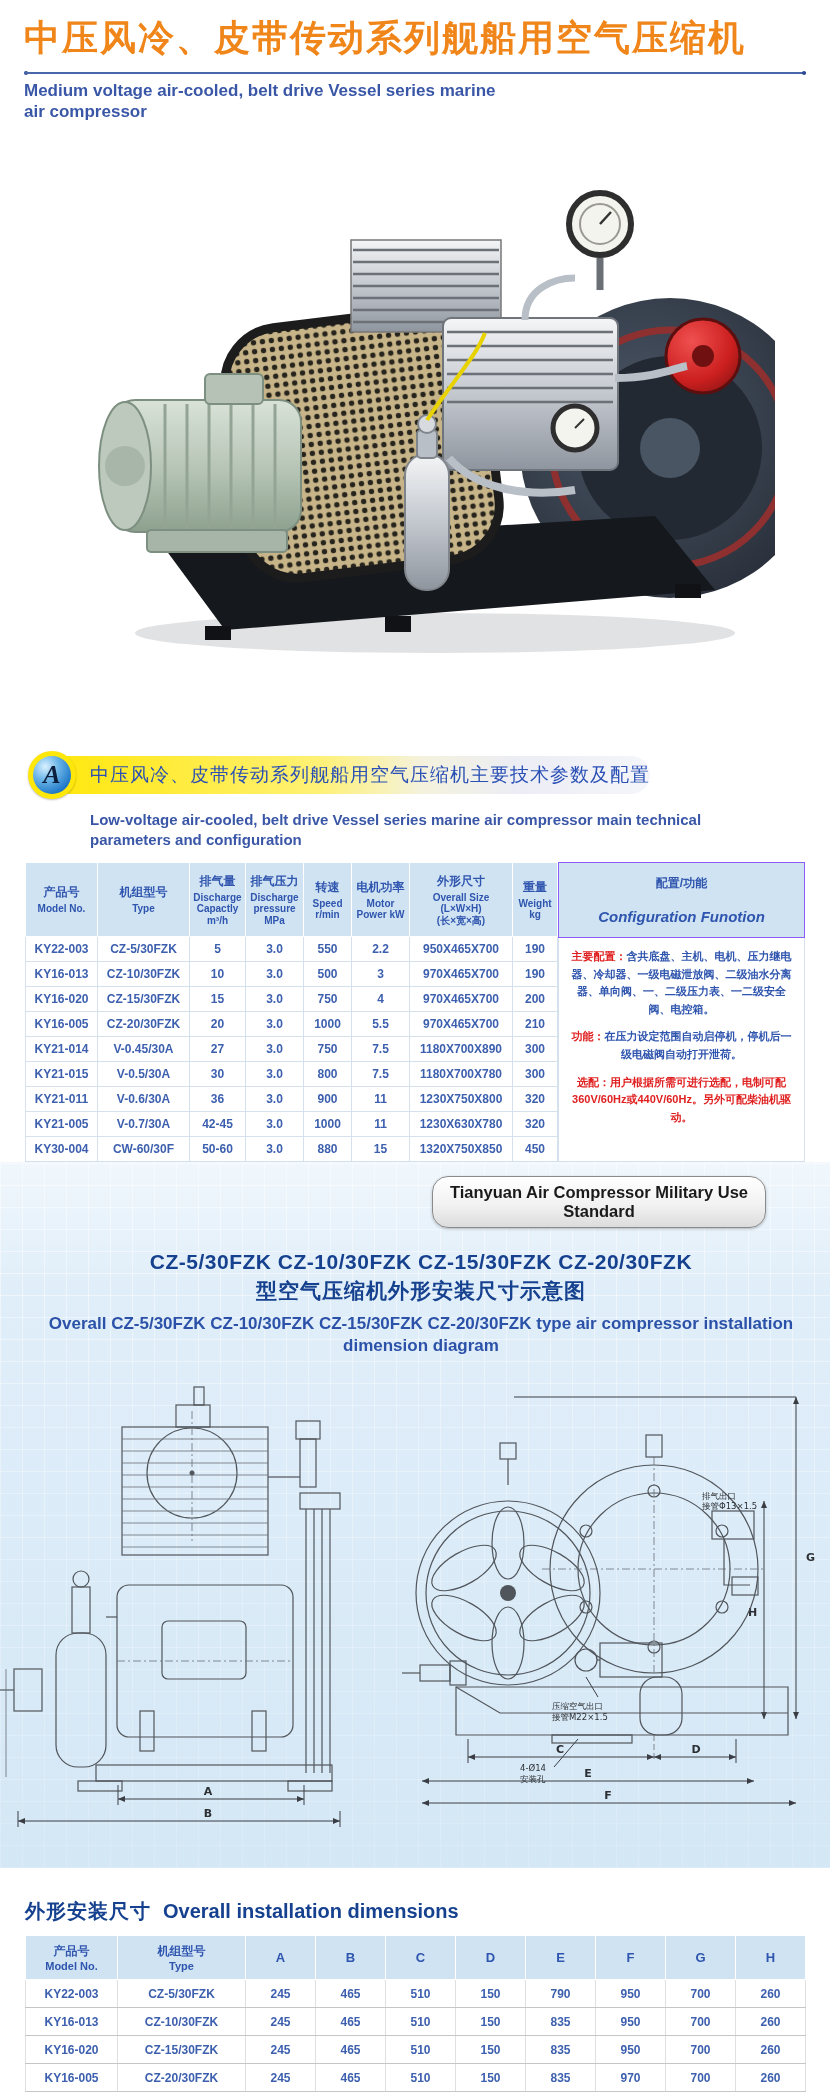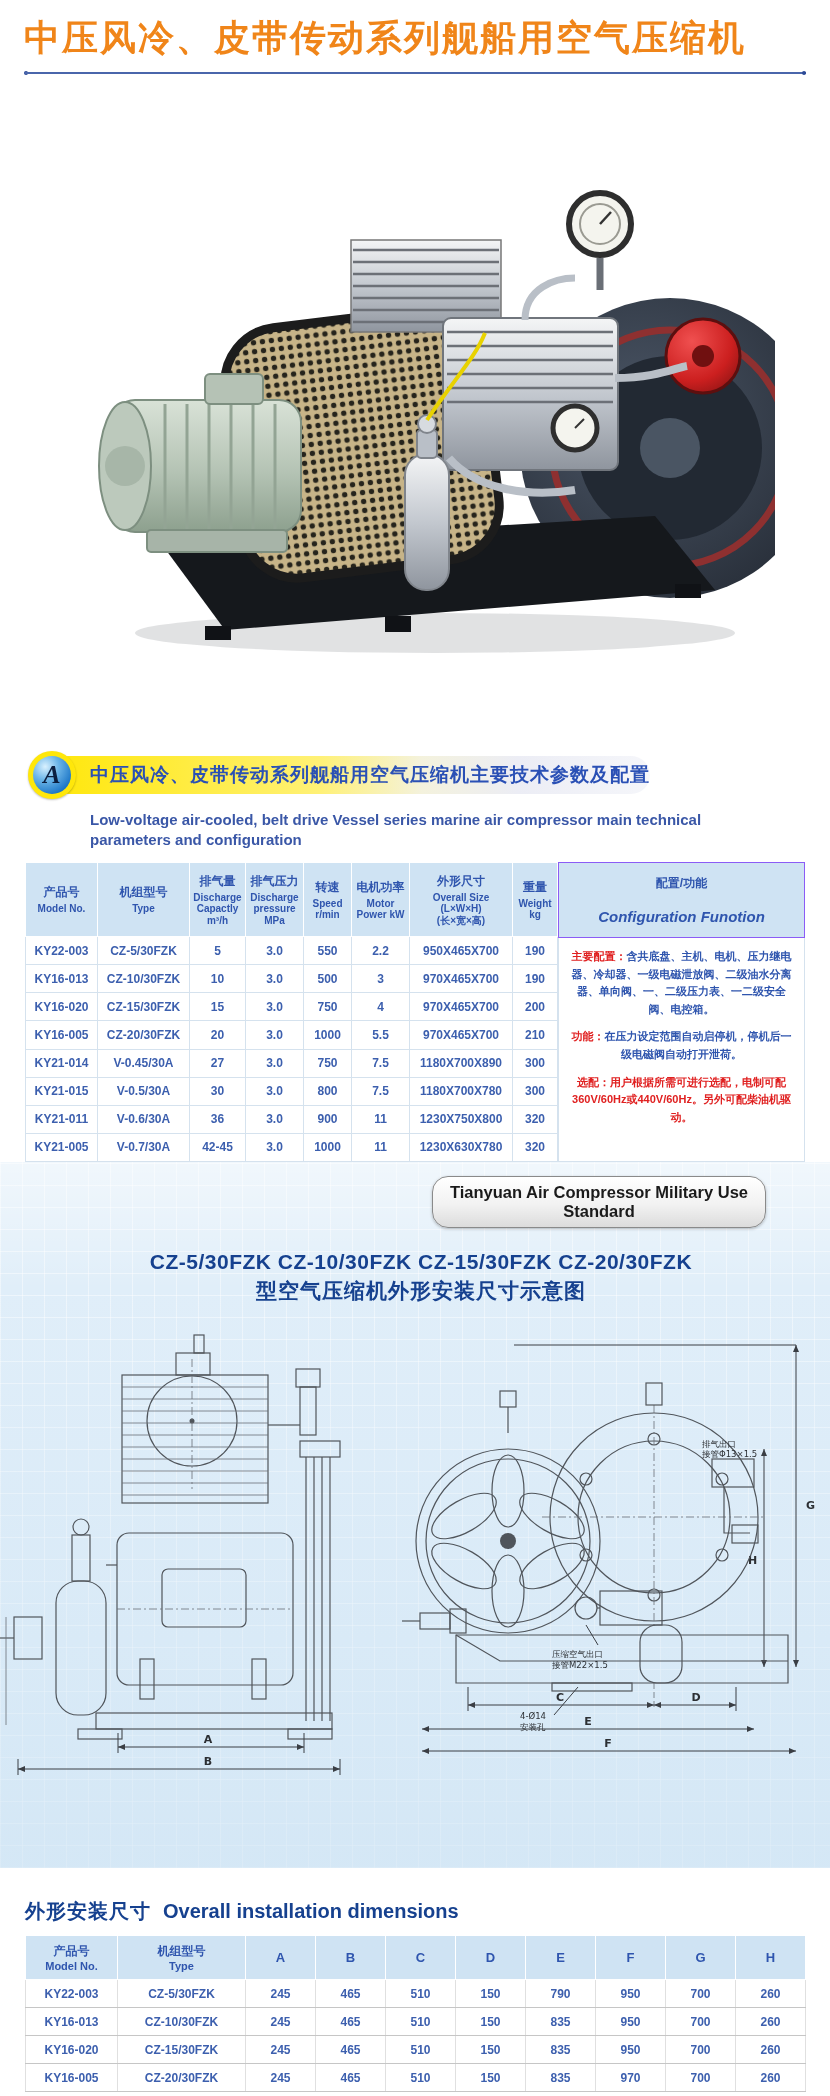--- a/index.html
+++ b/index.html
@@ -23,21 +23,21 @@
   .band-row { position:relative; height:46px; }
   .a-badge { position:absolute; left:0; top:-3px; width:48px; height:48px; border-radius:50%;
              background:#ffe70a; display:flex; align-items:center; justify-content:center; z-index:2;
              box-shadow:0 1px 2px rgba(0,0,0,.25); }
   .a-badge .inner { width:38px; height:38px; border-radius:50%;
              background:radial-gradient(circle at 32% 28%, #d9f1ff 0%, #6db6e8 35%, #1f78c8 75%, #145a9e 100%);
              display:flex; align-items:center; justify-content:center; }
   .a-badge .letter { font-family:"Liberation Serif", serif; font-size:26px; font-weight:bold; color:#0c1f3f; font-style:italic; }
   .band { position:absolute; left:22px; top:2px; width:600px; height:38px; border-radius:19px;
           background:linear-gradient(90deg,#ffe70a 0%,#fff176 45%,#f4f2dd 62%,#ecedf5 78%,#f5f6fa 100%); z-index:1; }
-  .band .txt { display:block; padding-left:40px; line-height:38px; font-size:19px; font-weight:bold; color:#2a50b5; letter-spacing:1px; }
+  .band .txt { display:block; padding-left:40px; line-height:38px; font-size:19px; font-weight:normal; color:#2a50b5; letter-spacing:1px; }
   .sec-a-en { margin:10px 0 0 62px; font-size:15px; font-weight:bold; color:#3a57a7; line-height:1.35; white-space:pre-line; }
 
   
   .spec { height:300px; padding:0 25px; display:flex; }
   table.spec-t { width:532px; border-collapse:collapse; table-layout:fixed; }
   table.spec-t th { background:#cfe3f3; border:1px solid #ffffff; height:74px; vertical-align:middle;
                     font-weight:bold; color:#2f55ae; padding:2px 1px; }
   table.spec-t th .zh { font-size:12px; }
   table.spec-t th .en { font-size:10px; font-weight:bold; white-space:pre-line; line-height:1.15; margin-top:2px; }
   table.spec-t td { border:1px solid #d5e2ee; height:25px; text-align:center; font-size:12px; font-weight:bold;
@@ -92,20 +92,22 @@
 
 <div class="page">
 
   <div class="hdr">
     <div class="title-zh">中压风冷、皮带传动系列舰船用空气压缩机</div>
     <div class="rule">
       <span class="dot l"></span>
         <span class="line"></span>
         <span class="dot r"></span>
     </div>
+    <div class="title-en">Medium voltage air-cooled, belt drive Vessel series marine
+air compressor</div>
   </div>
 
   <div class="photo">
     <svg width="720" height="538" viewBox="0 0 720 538">
       <defs>
         <linearGradient id="silver" x1="0" y1="0" x2="0" y2="1">
           <stop offset="0" stop-color="#f4f5f6"></stop>
             <stop offset=".5" stop-color="#c3c8cf"></stop>
             <stop offset="1" stop-color="#8f959e"></stop>
         </linearGradient>
@@ -349,20 +351,30 @@
           <tr>
             <td>KY21-005</td>
             <td>V-0.7/30A</td>
             <td>42-45</td>
             <td>3.0</td>
             <td>1000</td>
             <td>11</td>
             <td>1230X630X780</td>
             <td>320</td>
           </tr>
+          <tr>
+            <td>KY30-004</td>
+            <td>CW-60/30F</td>
+            <td>50-60</td>
+            <td>3.0</td>
+            <td>880</td>
+            <td>15</td>
+            <td>1320X750X850</td>
+            <td>450</td>
+          </tr>
         </tbody>
     </table>
     <div class="cfg">
       <div class="cfg-h">
         <span class="zh">配置/功能</span>
         <span class="en">Configuration  Funotion</span>
       </div>
       <div class="cfg-b">
         <p><span class="lbl">主要配置：</span><span>含共底盘、主机、电机、压力继电器、冷却器、一级电磁泄放阀、二级油水分离器、单向阀、一、二级压力表、一二级安全阀、电控箱。</span></p>
         <p><span class="lbl">功能：</span><span>在压力设定范围自动启停机，停机后一级电磁阀自动打开泄荷。</span></p>
@@ -370,20 +382,22 @@
       </div>
     </div>
   </div>
 
   <div class="blue">
     <button class="mil-btn">Tianyuan Air Compressor Military Use Standard</button>
 
     <div class="diag-h">
       <div class="diag-models">CZ-5/30FZK  CZ-10/30FZK CZ-15/30FZK CZ-20/30FZK</div>
       <div class="diag-zh">型空气压缩机外形安装尺寸示意图</div>
+      <div class="diag-en">Overall CZ-5/30FZK  CZ-10/30FZK CZ-15/30FZK CZ-20/30FZK type air compressor installation
+dimension diagram</div>
     </div>
 
     <div class="drawings">
 
       <svg width="402" height="452" viewBox="0 0 402 452">
 
         <circle class="dwg" cx="192" cy="92" r="45"></circle>
         <circle cx="192" cy="92" r="2.5" fill="#50555b"></circle>
         <line class="dwg-thin" x1="192" y1="30" x2="192" y2="160" stroke-dasharray="8 3 2 3"></line>
         <rect class="dwg" x="122" y="46" width="146" height="128"></rect>

